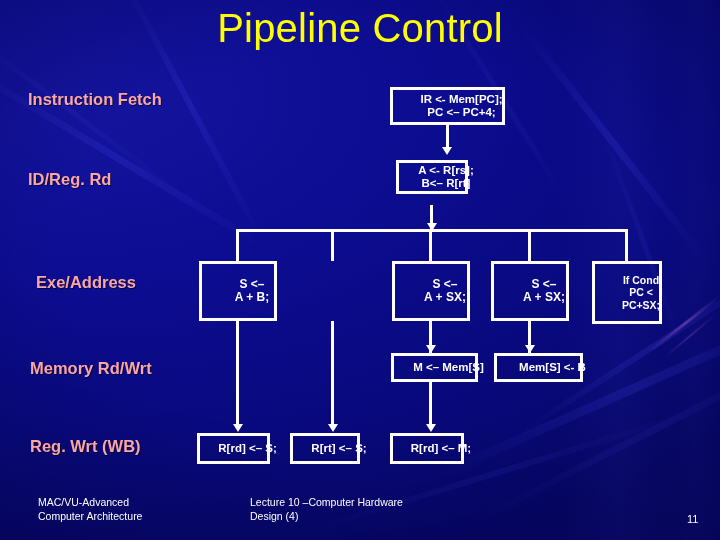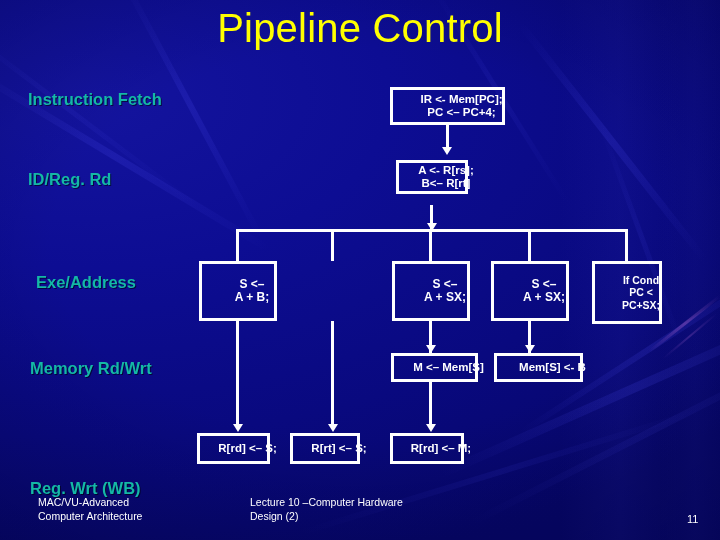--- a/index.html
+++ b/index.html
@@ -60,21 +60,21 @@
     color: #ffff00;
     font-size: 40px;
     font-weight: normal;
     letter-spacing: .2px;
     white-space: nowrap;
   }
 
   
   .stage-label {
     position: absolute;
-    color: #14b8a6;
+    color: #fca5a5;
     font-weight: bold;
     font-size: 16.5px;
     white-space: nowrap;
     text-shadow: 1px 1px 0 rgba(0,0,0,.55);
   }
 
   
   .node {
     position: absolute;
     box-sizing: border-box;
@@ -149,21 +149,21 @@
   <div class="pink-wisp" style="left:640px; top:322px; width:90px; height:3px; transform:rotate(-38deg);"></div>
   <div class="pink-wisp" style="left:655px; top:335px; width:70px; height:2px; transform:rotate(-40deg); opacity:.45;"></div>
   <div class="corner-dark"></div>
 
   <div class="title">Pipeline Control</div>
 
   <div class="stage-label" style="left:28px;  top:90px;">Instruction Fetch</div>
   <div class="stage-label" style="left:28px;  top:170px;">ID/Reg. Rd</div>
   <div class="stage-label" style="left:36px;  top:273px;">Exe/Address</div>
   <div class="stage-label" style="left:30px;  top:359px;">Memory Rd/Wrt</div>
-  <div class="stage-label" style="left:30px;  top:437px;margin-top:42px;">Reg. Wrt (WB)</div>
+  <div class="stage-label" style="left:30px;  top:437px;">Reg. Wrt (WB)</div>
 
   <div class="node n-if" style="left:390px; top:87px; width:115px; height:38px;">
     <span>IR &lt;- Mem[PC];</span>
     <span>PC &lt;– PC+4;</span>
   </div>
 
   <div class="vline" style="left:446px; top:125px; width:3px; height:25px;"></div>
   <div class="arrow-down" style="left:442px; top:147px;"></div>
 
   <div class="node n-id" style="left:396px; top:160px; width:72px; height:34px;">
@@ -226,16 +226,16 @@
   <div class="node n-wb" style="left:290px; top:433px; width:70px; height:31px;">
     <span>R[rt] &lt;– S;</span>
   </div>
   <div class="node n-wb" style="left:390px; top:433px; width:74px; height:31px;">
     <span>R[rd] &lt;– M;</span>
   </div>
 
   <div class="footer" style="left:38px;  top:495px; width:200px;">MAC/VU-Advanced
 Computer Architecture</div>
   <div class="footer" style="left:250px; top:495px; width:260px;">Lecture 10 –Computer Hardware
-Design (2)</div>
+Design (4)</div>
   <div class="pagenum" style="left:687px; top:513px;">11</div>
 
 </div>
 
 </body></html>

